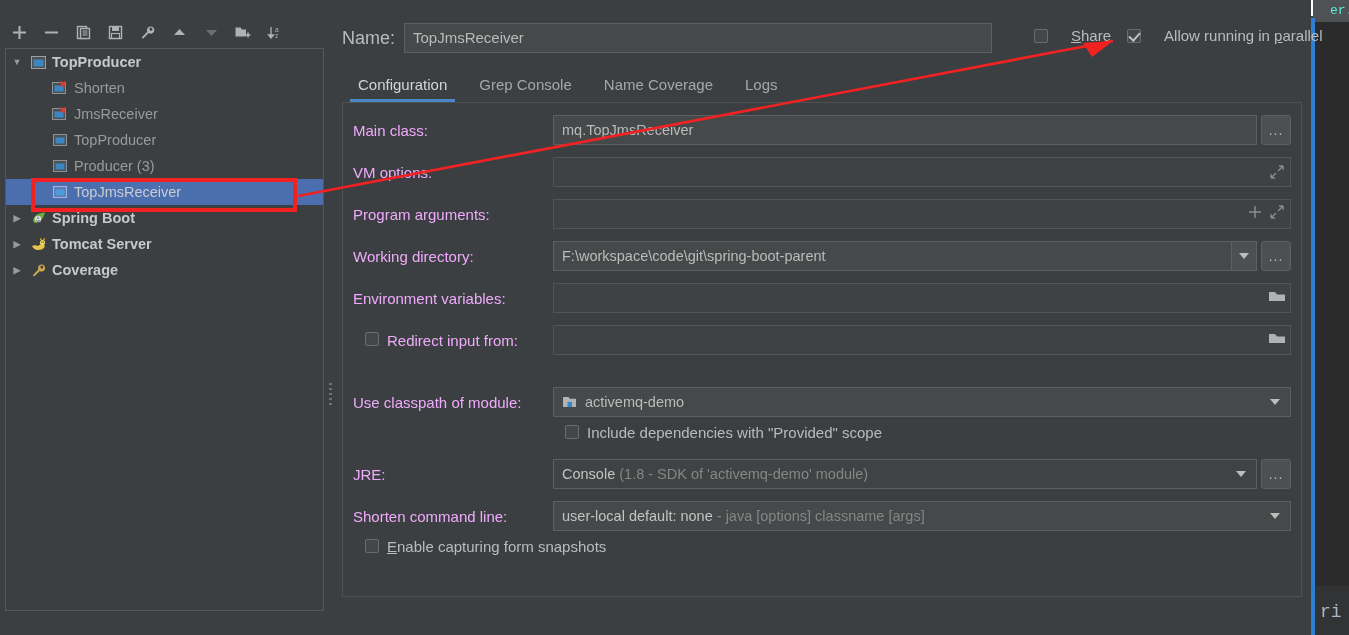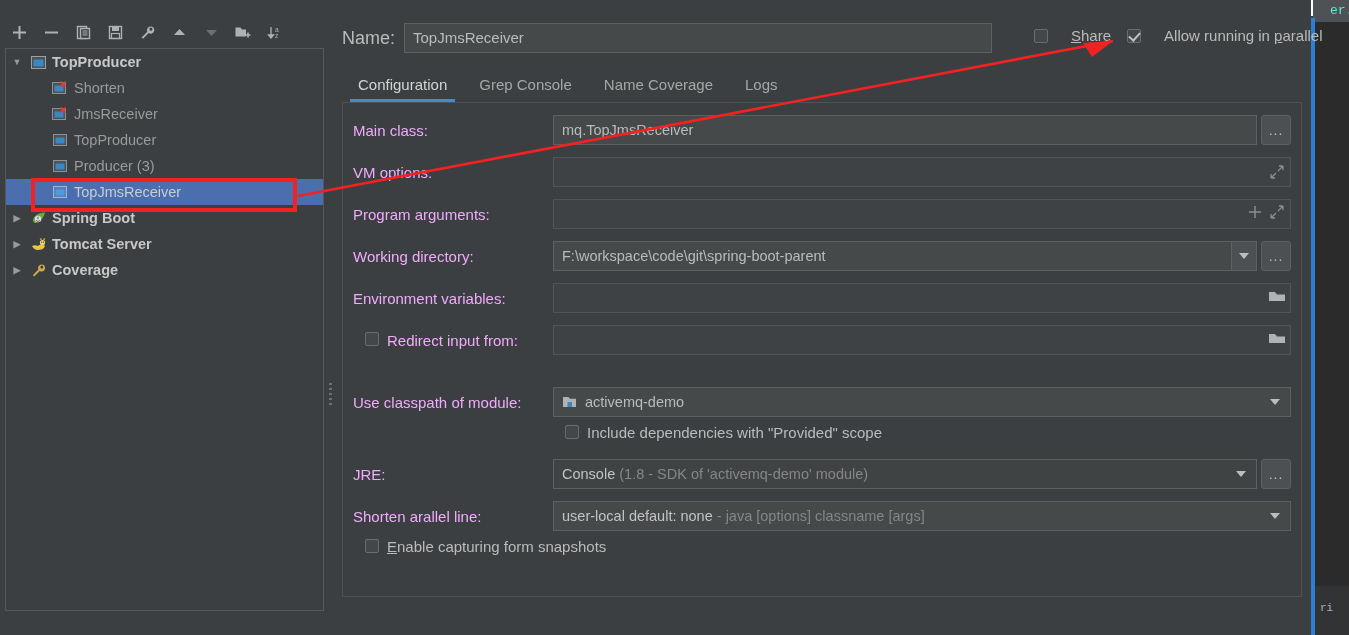--- a/index.html
+++ b/index.html
@@ -35,21 +35,21 @@
     font-family: Liberation Mono, monospace;
     line-height: 22px;
     padding-left: 17px;
     white-space: nowrap;
     overflow: hidden;
   }
   .editor-bg-text {
     position: absolute;
     top: 602px; left: 1320px;
     color: #a9b7c6;
-    font-size: 11px;
+    font-size: 18px;
     font-family: "Liberation Mono", monospace;
     white-space: nowrap;
   }
   .editor-bg-lower2 {
     position: absolute;
     top: 586px; left: 1313px;
     width: 36px; height: 49px;
     background: #313335;
   }
   .blue-strip {
@@ -682,21 +682,21 @@
             <span>&nbsp;</span>
             <span class="dim">(1.8 - SDK of 'activemq-demo' module)</span>
             <span class="combo-caret"></span>
           </div>
           <div class="sidebtn">...</div>
         </div>
 
         <div class="spacer-sm"></div>
 
         <div class="frow">
-          <span class="flabel">Shorten arallel line:</span>
+          <span class="flabel">Shorten command line:</span>
           <div class="field">
             <span class="bright">user-local default: none</span>
             <span>&nbsp;</span>
             <span class="dim">- java [options] classname [args]</span>
             <span class="combo-caret"></span>
           </div>
         </div>
 
         <div class="chk-row left0">
           <span class="chk"></span>

